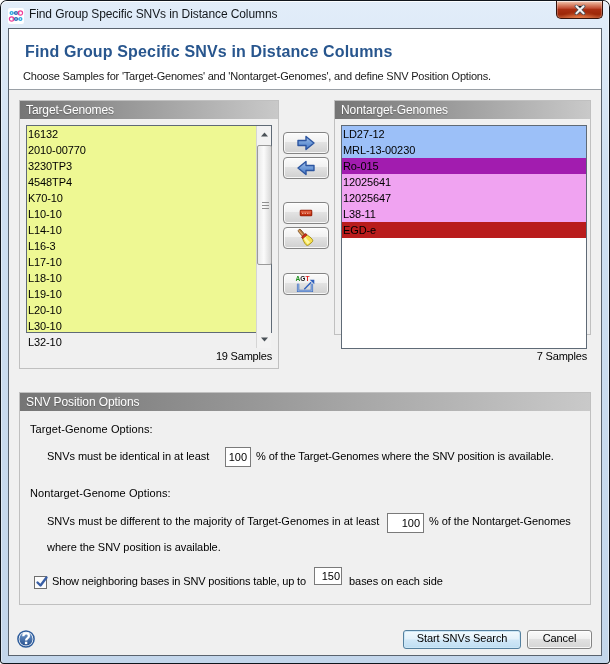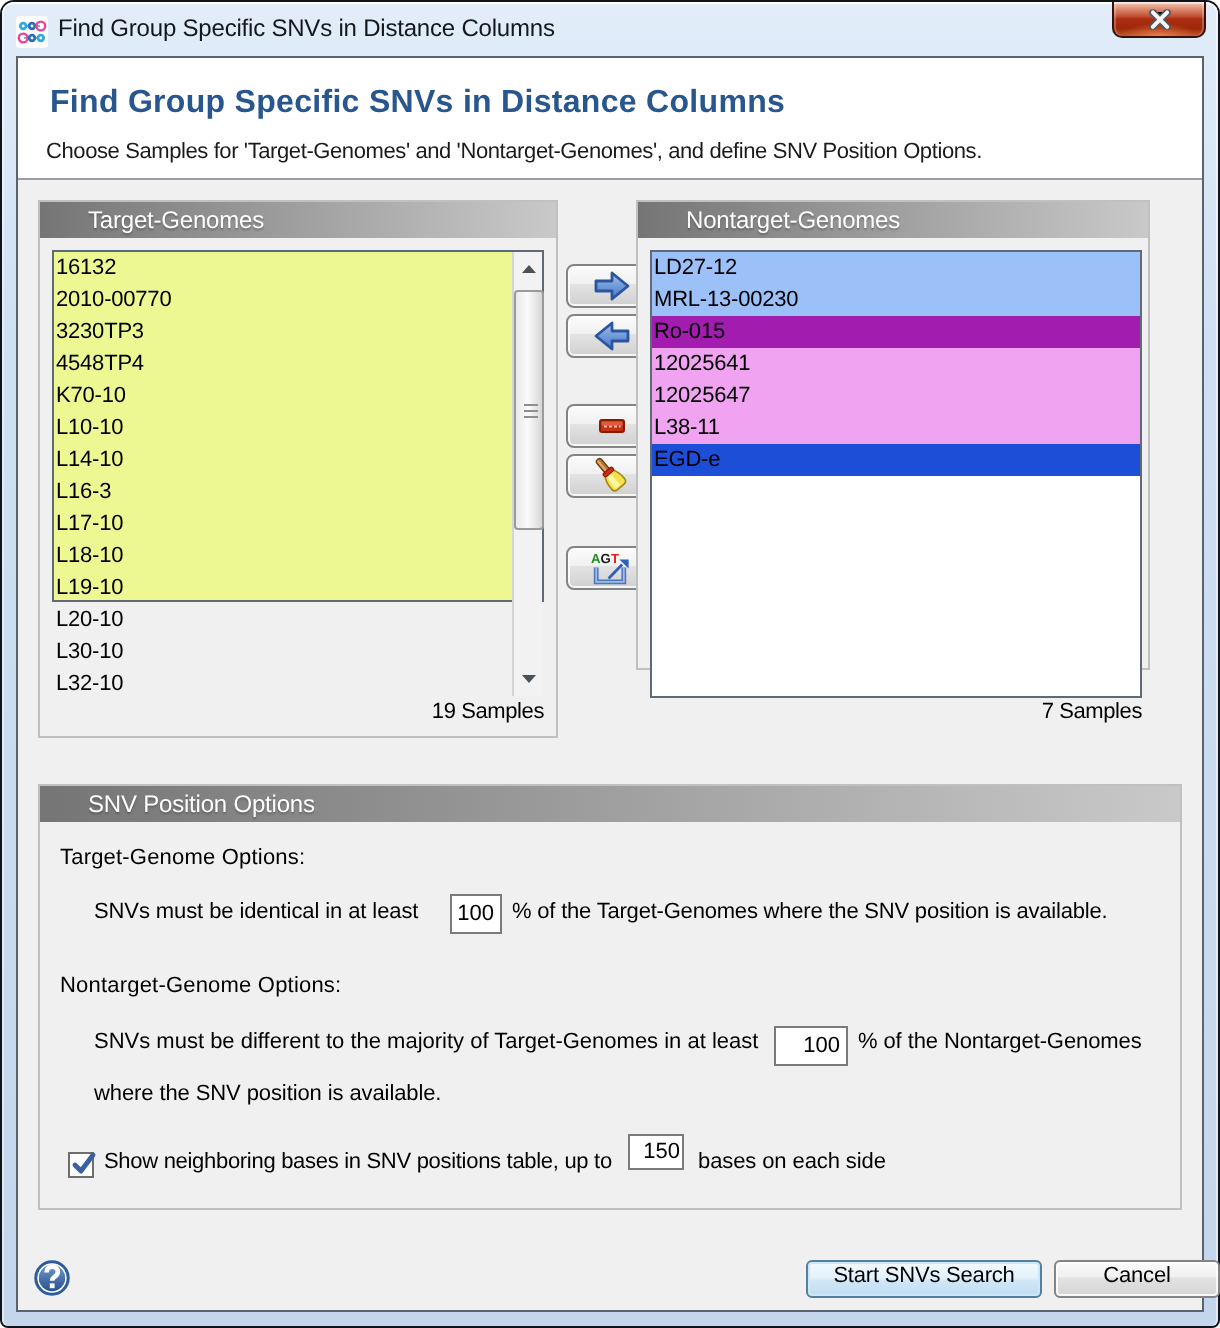--- a/index.html
+++ b/index.html
@@ -12,21 +12,21 @@
  background:radial-gradient(ellipse 60% 55% at 50% 100%, rgba(255,150,90,.65), rgba(255,150,90,0) 70%),linear-gradient(#f3cdbb 0%,#dd8e72 20%,#c24f35 42%,#aa2f12 50%,#9d2808 78%,#bd5530 100%);
  border:1px solid #35120a;border-top:none;
  box-shadow:inset 0 1px 0 rgba(255,255,255,.55), inset 1px 0 0 rgba(255,255,255,.25), inset -1px 0 0 rgba(255,255,255,.25)}
 #closebtn svg{position:absolute;left:50%;top:50%;transform:translate(-50%,-52%)}
 #content{position:absolute;left:8px;top:28px;width:594px;height:628px;background:#f0f0f0;border:1px solid #5a636e}
 #whitehdr{position:absolute;left:0;top:0;width:592px;height:61px;background:#ffffff;border-bottom:1px solid #9aa0a6}
 #h1{position:absolute;left:16px;top:14px;font-size:16px;line-height:18px;font-weight:bold;letter-spacing:.15px;color:#28568e}
 #sub{position:absolute;left:14px;top:40px;font-size:11px;line-height:14px;letter-spacing:-0.2px;color:#1a1a1a}
 .grp{position:absolute;border:1px solid #c0c0c0;background:#f0f0f0}
 .grphdr{position:absolute;left:0;top:0;right:0;height:18px;background:linear-gradient(to right,#757575,#c9c9c9);
- color:#fff;font-size:12px;line-height:18px;padding-left:24px;letter-spacing:-0.1px;text-shadow:0 1px 1px rgba(0,0,0,.25)}
+ color:#fff;font-size:12px;line-height:18px;padding-left:6px;letter-spacing:-0.1px;text-shadow:0 1px 1px rgba(0,0,0,.25)}
 .list{position:absolute;border:1px solid #5f6a76;background:#fff}
 .row{height:16px;line-height:16px;font-size:11px;letter-spacing:-0.1px;color:#000;padding-left:1px;white-space:nowrap;overflow:hidden}
 .samples{position:absolute;font-size:11px;letter-spacing:-0.2px;color:#000}
 
 #sbar{position:absolute;right:0;top:0;width:15px;height:222px;background:#f2f2f2;border-left:1px solid #d5d5d5}
 .sarr{position:absolute;left:0;width:15px;height:15px}
 #sthumb{position:absolute;left:0px;top:19px;width:15px;height:120px;border:1px solid #9a9a9a;border-radius:2px;
  background:linear-gradient(to right,#e9e9e9,#fbfbfb 45%,#d7d7d7)}
 #sgrip{position:absolute;left:4px;top:56px;width:7px;height:7px;
  background:repeating-linear-gradient(#8f8f8f 0,#8f8f8f 1px,transparent 1px,transparent 3px)}
@@ -40,21 +40,21 @@
 .inpt{position:absolute;border:1px solid #7a7a7a;background:#fff;font-size:11px;color:#000;
  text-align:right;padding-right:3px;font-family:"Liberation Sans",sans-serif}
 #cb{position:absolute;left:25px;top:547px;width:13px;height:13px;border:1px solid #6e6e6e;background:#fcfcfc}
 #cb svg{position:absolute;left:0px;top:-2px;overflow:visible}
 
 #helpbtn{position:absolute;left:8px;top:601px}
 .botbtn{position:absolute;top:601px;height:19px;font-size:11px;letter-spacing:-0.1px;color:#000;text-align:center}
 #startbtn{left:394px;width:118px;line-height:15px;border:1px solid #54809f;border-radius:3px;
  background:linear-gradient(#f2fafe 0%,#e4f2fb 45%,#d0e7f7 55%,#bedef3 100%);
  box-shadow:inset 0 0 0 1px #cde7f6}
-#cancelbtn{left:518px;width:83px;line-height:15px;border:1px solid #848484;border-radius:3px;
+#cancelbtn{left:518px;width:65px;line-height:15px;border:1px solid #848484;border-radius:3px;
  background:linear-gradient(#fafafa 0%,#f0f0f0 44%,#e2e2e2 46%,#d5d5d5 100%);
  box-shadow:inset 0 0 0 1px rgba(255,255,255,.8)}
 </style></head>
 <body>
 <div id="win">
  <div id="glass"></div>
  <div id="appicon">
   <svg width="16" height="16" viewBox="0 0 16 16">
    <g fill="none">
     <line x1="4" y1="5" x2="12" y2="5" stroke="#9ab" stroke-width="1"></line>
@@ -81,21 +81,21 @@
   </svg>
  </div>
  <div id="content">
   <div id="whitehdr">
    <div id="h1">Find Group Specific SNVs in Distance Columns</div>
    <div id="sub">Choose Samples for 'Target-Genomes' and 'Nontarget-Genomes', and define SNV Position Options.</div>
   </div>
 
   <div class="grp" id="grpT" style="left:10px;top:71px;width:260px;height:269px">
    <div class="grphdr">Target-Genomes</div>
-   <div class="list" id="listT" style="left:6px;top:24px;width:246px;height:176px">
+   <div class="list" id="listT" style="left:6px;top:24px;width:246px;height:208px">
     <div style="position:absolute;left:0;top:0;right:15px;bottom:0;background:#eef893">
      <div class="row">16132</div>
             <div class="row">2010-00770</div>
             <div class="row">3230TP3</div>
      <div class="row">4548TP4</div>
             <div class="row">K70-10</div>
             <div class="row">L10-10</div>
      <div class="row">L14-10</div>
             <div class="row">L16-3</div>
             <div class="row">L17-10</div>
@@ -167,31 +167,31 @@
     <text x="0" y="6.8" font-family="Liberation Sans,sans-serif" font-size="6.6" font-weight="bold" fill="#1e8f1e">A</text>
     <text x="4.8" y="6.8" font-family="Liberation Sans,sans-serif" font-size="6.6" font-weight="bold" fill="#1a1a1a">G</text>
     <text x="10" y="6.8" font-family="Liberation Sans,sans-serif" font-size="6.6" font-weight="bold" fill="#e01f1f">T</text>
     <path d="M2.6 9.2 V16.4 H16.4 V9.2" fill="none" stroke="#4a76c2" stroke-width="2.4"></path>
     <path d="M2.6 9.2 V16.4 H16.4 V9.2" fill="none" stroke="#a3bce2" stroke-width="0.9"></path>
     <path d="M8.8 14.8 L15.6 7.8" stroke="#2f5fbd" stroke-width="1.4"></path>
     <path d="M14.2 5.2 H18.8 V9.8 Z" fill="#2f5fbd"></path>
    </svg>
   </div>
 
-  <div class="grp" id="grpN" style="left:309px;top:71px;width:257px;height:235px">
+  <div class="grp" id="grpN" style="left:325px;top:71px;width:257px;height:235px">
    <div class="grphdr">Nontarget-Genomes</div>
    <div class="list" id="listN" style="left:6px;top:24px;width:246px;height:224px">
     <div style="position:absolute;left:0;top:0;right:0;bottom:0;background:#fff">
      <div class="row" style="background:#9cc0f8">LD27-12</div>
      <div class="row" style="background:#9cc0f8">MRL-13-00230</div>
      <div class="row" style="background:#a21caf">Ro-015</div>
      <div class="row" style="background:#f0a3f1">12025641</div>
      <div class="row" style="background:#f0a3f1">12025647</div>
      <div class="row" style="background:#f0a3f1">L38-11</div>
-     <div class="row" style="background:#1d4ed8">EGD-e</div>
+     <div class="row" style="background:#b91c1c">EGD-e</div>
     </div>
    </div>
    <div class="samples" style="right:3px;top:249px">7 Samples</div>
   </div>
 
   <div class="grp" id="grpS" style="left:10px;top:363px;width:572px;height:213px">
    <div class="grphdr">SNV Position Options</div>
   </div>
   <div class="flabel" style="left:21px;top:394px;letter-spacing:0.1px">Target-Genome Options:</div>
   <div class="flabel" style="left:38px;top:421px">SNVs must be identical in at least</div>

